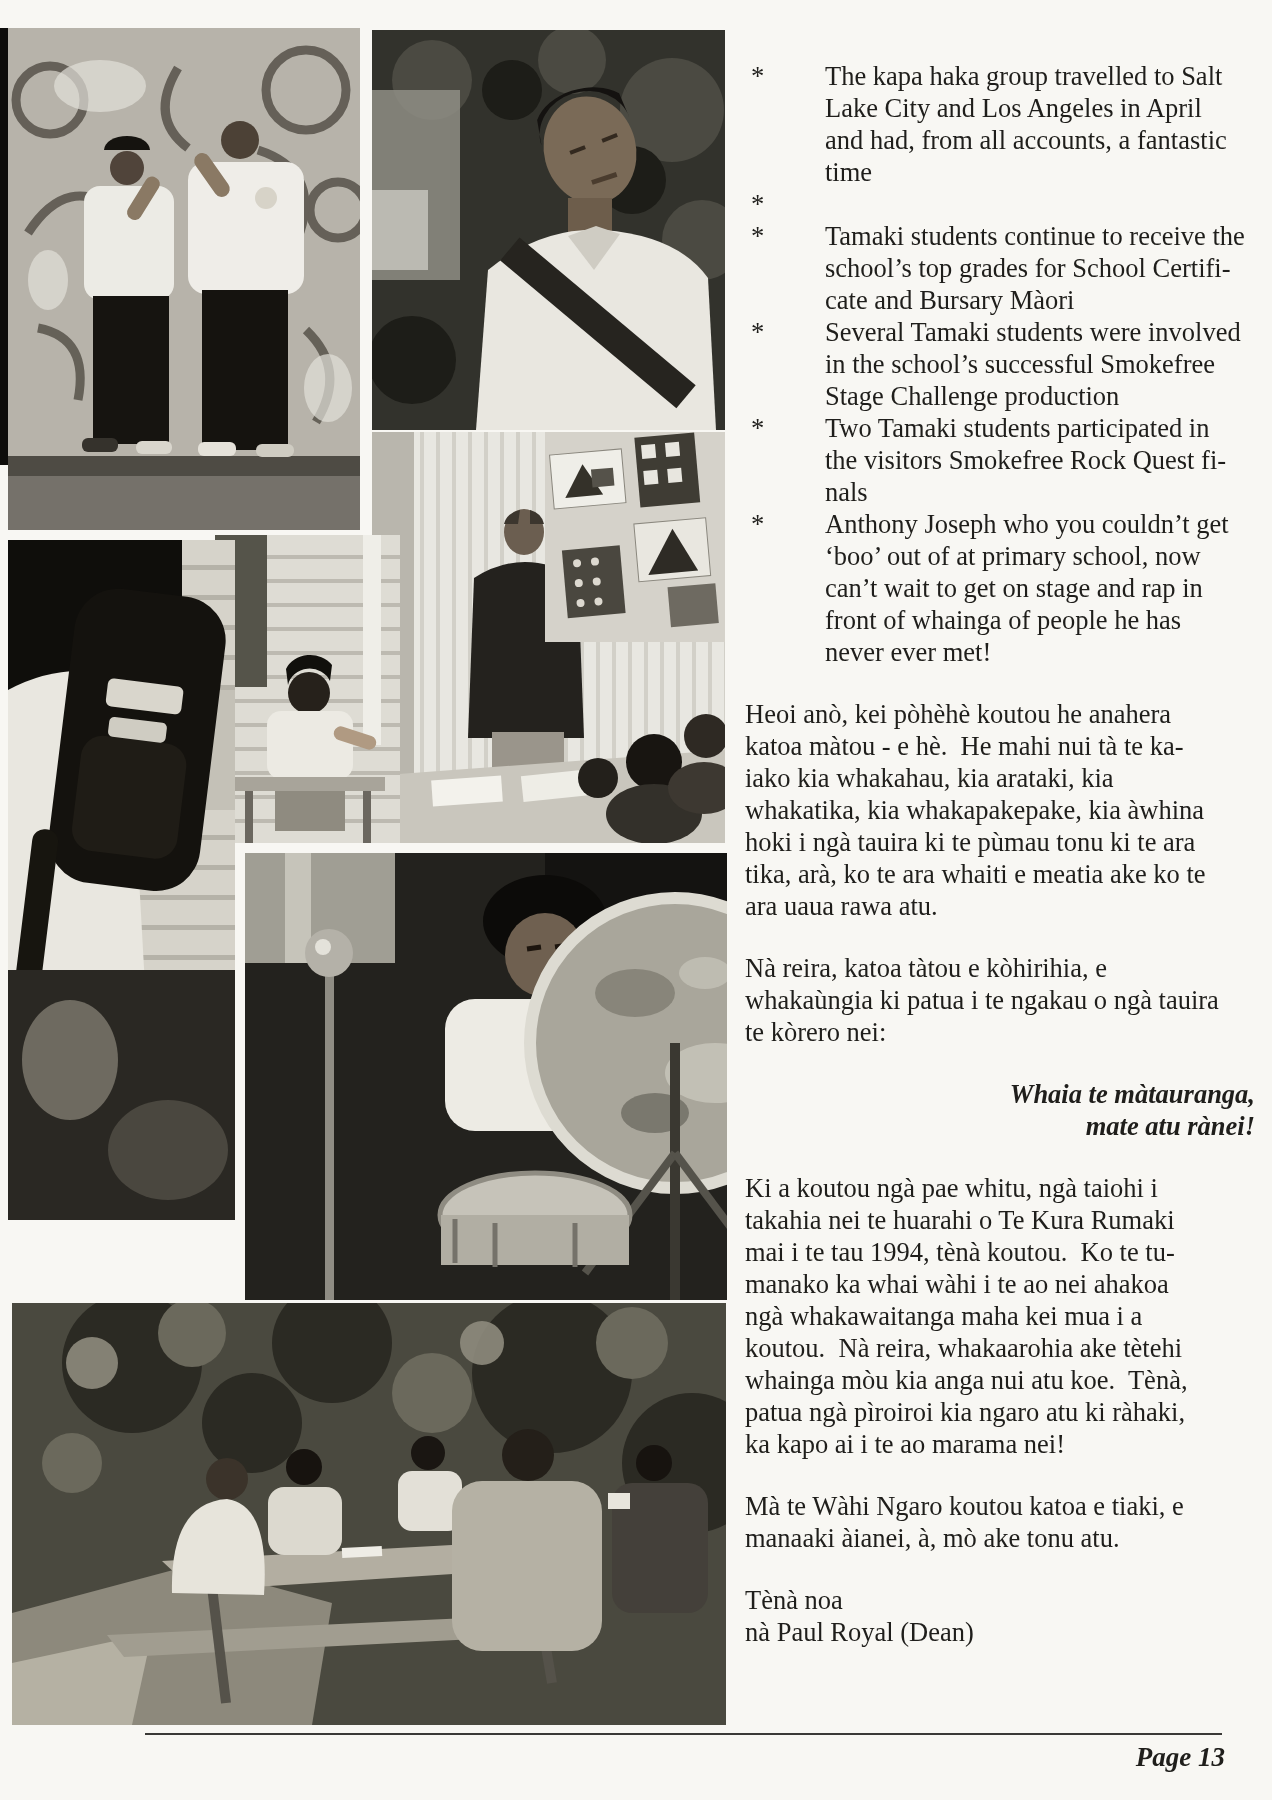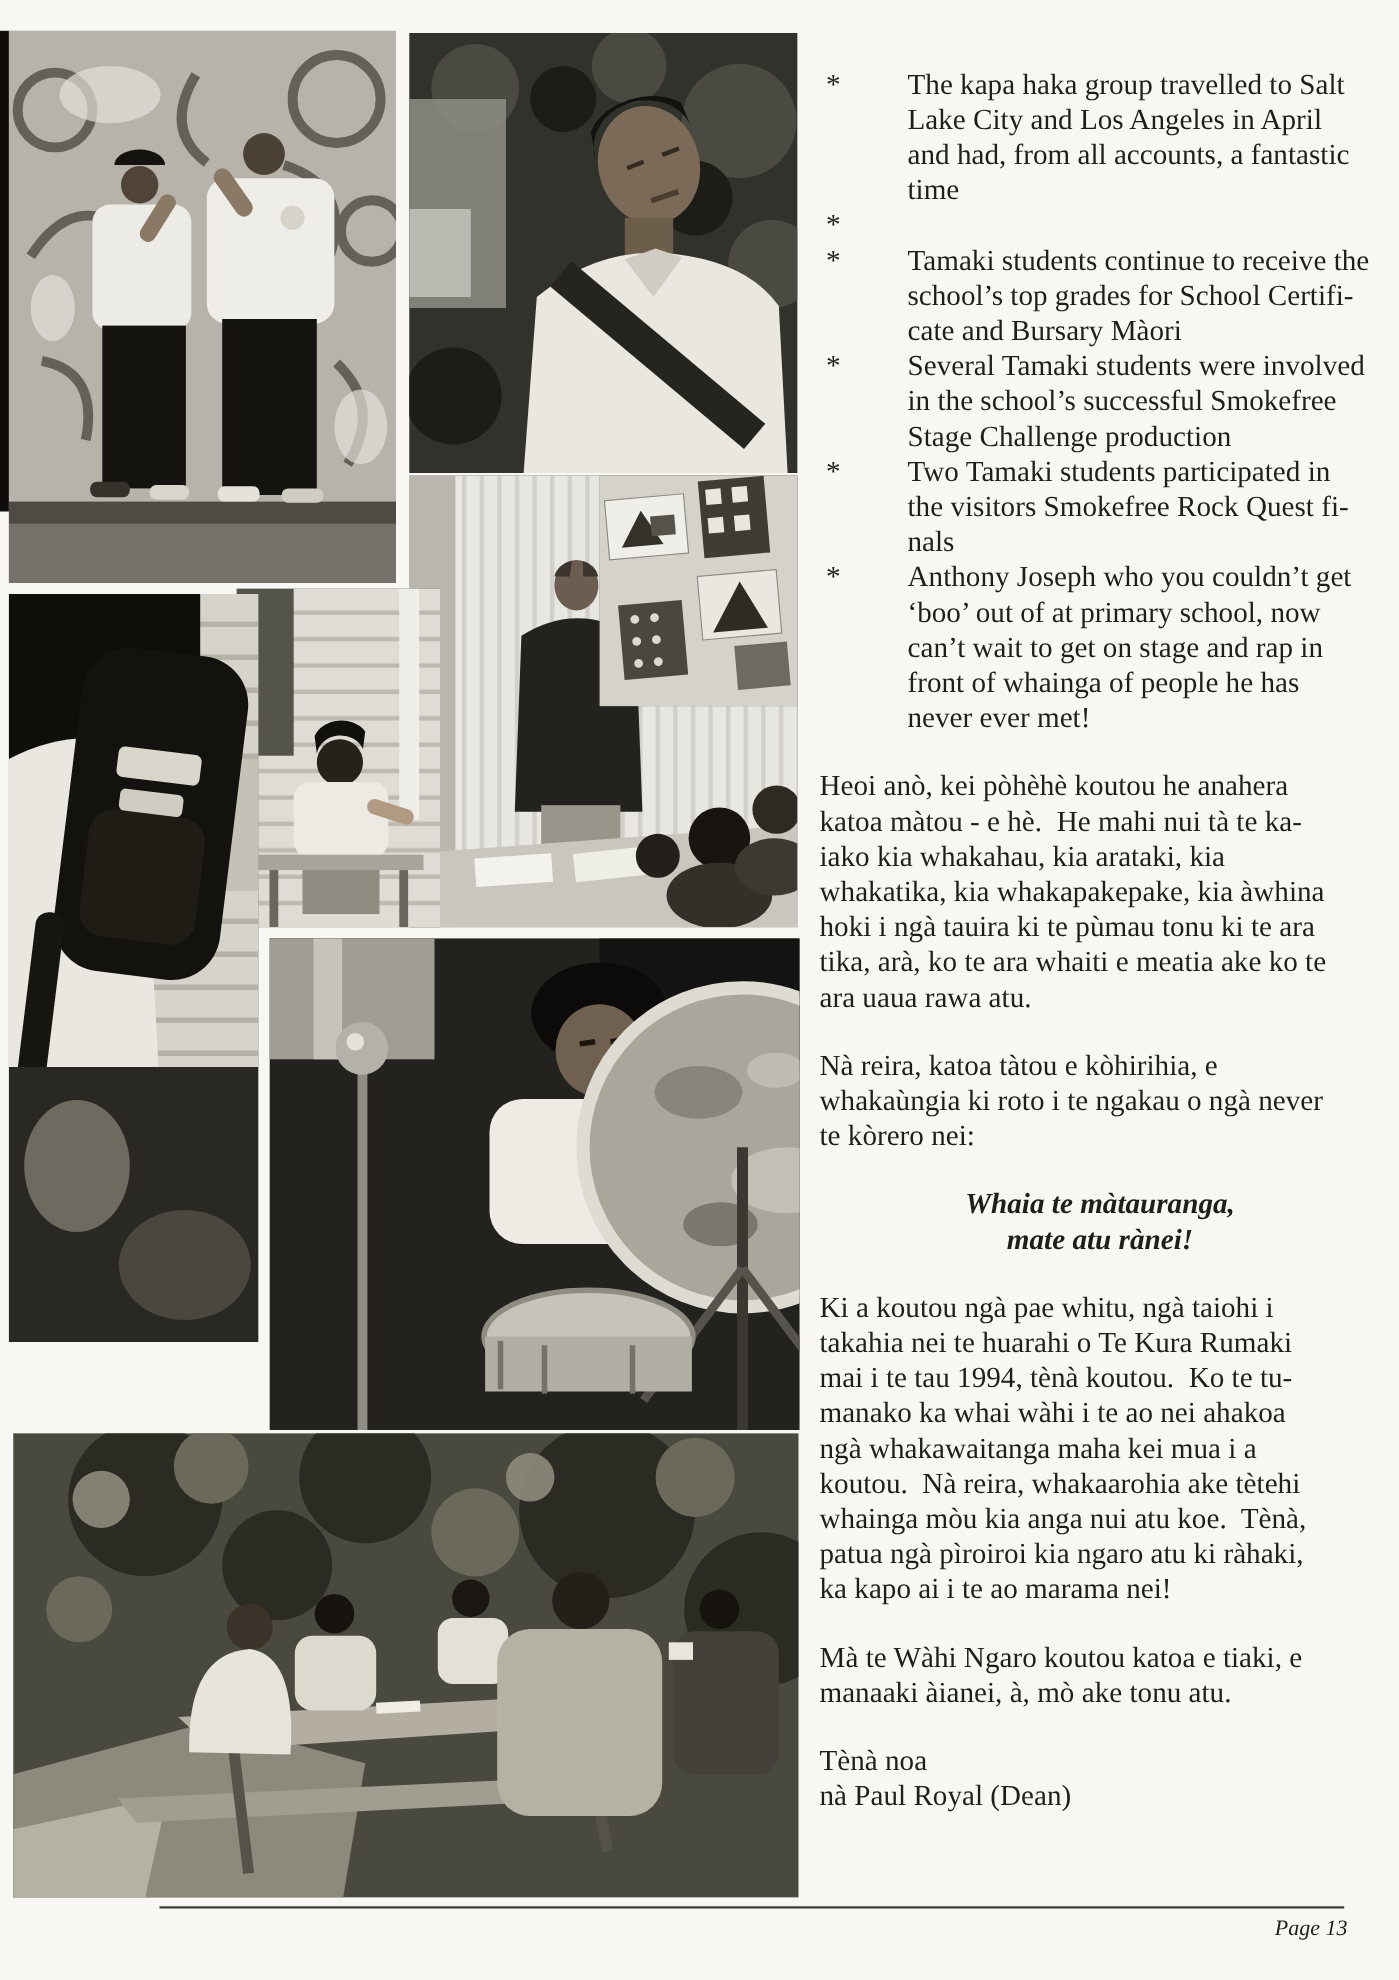--- a/index.html
+++ b/index.html
@@ -17,27 +17,27 @@
 
   .text-col{
     position:absolute; left:745px; top:60px; width:510px;
     font-size:26.5px; line-height:32px;
   }
   .bullet{display:flex;}
   .bullet .marker{flex:0 0 44px; padding-left:6px; box-sizing:border-box;}
   .bullet .btext{white-space:pre;margin-left:36px;}
   .para{margin:30px 0 0 0; white-space:pre;}
   .quote{
-    margin:30px 0 0 0; white-space:pre; text-align:center;
+    margin:30px 0 0 0; white-space:pre; text-align:right;
     font-weight:bold; font-style:italic;
   }
   .footer-rule{position:absolute; left:145px; top:1733px; width:1077px; height:2px; background:#3a3936;}
   .page-number{
     position:absolute; top:1742px; right:47px;
-    font-size:20px; font-weight:normal; font-style:italic;
+    font-size:27px; font-weight:bold; font-style:italic;
   }
 </style>
 </head>
 <body>
 
 <div class="page">
 
   <div class="black-strip" style="left:0;top:28px;width:9px;height:437px;"></div>
 
   <div class="photo" style="left:8px;top:28px;width:352px;height:502px;">
@@ -324,21 +324,21 @@
     </div>
 
     <div class="para">Heoi anò, kei pòhèhè koutou he anahera
 katoa màtou - e hè.  He mahi nui tà te ka-
 iako kia whakahau, kia arataki, kia
 whakatika, kia whakapakepake, kia àwhina
 hoki i ngà tauira ki te pùmau tonu ki te ara
 tika, arà, ko te ara whaiti e meatia ake ko te
 ara uaua rawa atu.</div>
     <div class="para">Nà reira, katoa tàtou e kòhirihia, e
-whakaùngia ki roto i te ngakau o ngà never
+whakaùngia ki patua i te ngakau o ngà tauira
 te kòrero nei:</div>
     <div class="quote">Whaia te màtauranga,
 mate atu rànei!</div>
     <div class="para">Ki a koutou ngà pae whitu, ngà taiohi i
 takahia nei te huarahi o Te Kura Rumaki
 mai i te tau 1994, tènà koutou.  Ko te tu-
 manako ka whai wàhi i te ao nei ahakoa
 ngà whakawaitanga maha kei mua i a
 koutou.  Nà reira, whakaarohia ake tètehi
 whainga mòu kia anga nui atu koe.  Tènà,

